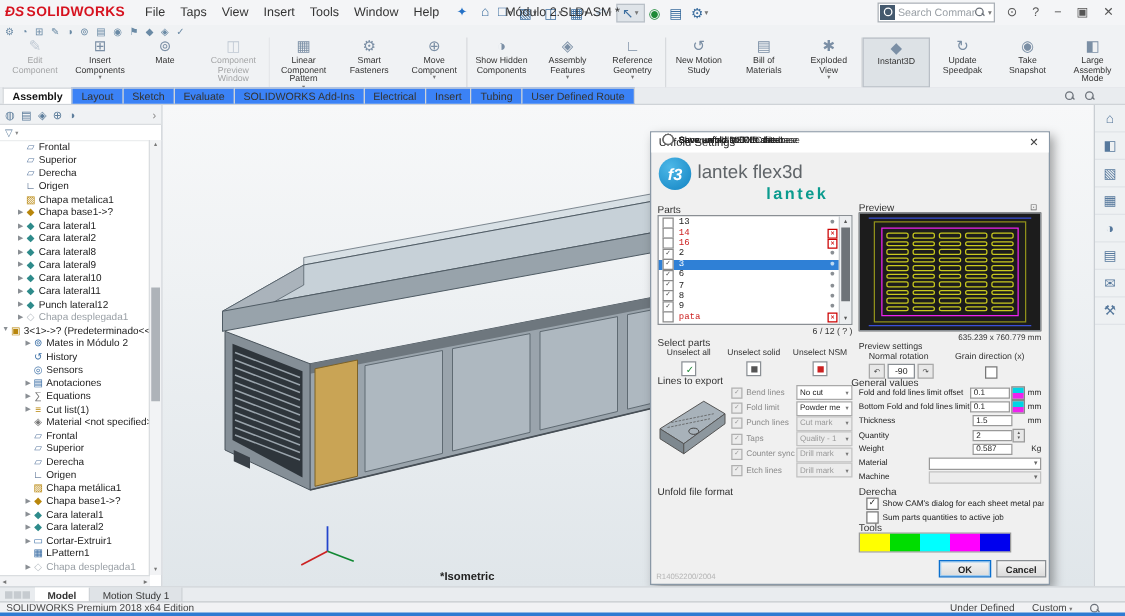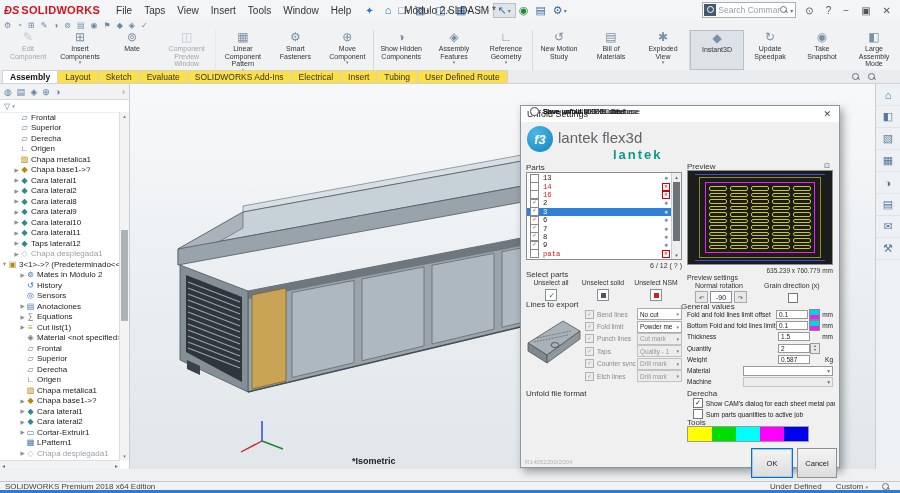--- a/index.html
+++ b/index.html
@@ -33,21 +33,21 @@
   .rbtns{position:absolute;left:2px;top:10px;display:flex;align-items:stretch;height:40px;}
   .rbtn{display:flex;flex-direction:column;align-items:center;justify-content:flex-start;min-width:46px;max-width:72px;padding:1px 3px 0 3px;}
   .rbtn .g{font-size:12px;line-height:13px;color:#7b8fa5;}
   .rbtn .lbl{font-size:7px;line-height:7.5px;color:#333;text-align:center;margin-top:1px;}
   .rbtn .dd{font-size:5px;color:#777;line-height:5px;}
   .rbtn.dis{opacity:.42;}
   .rbtn.act{background:#dde2e6;border:1px solid #b9bfc6;}
   .rbtn.sepR{border-right:1px solid #d7dadd;}
   
   .tabrow{position:absolute;left:0;top:70px;width:900px;height:14px;background:#e9ecef;border-bottom:1px solid #cfd3d7;display:flex;align-items:flex-end;padding-left:2px;box-sizing:border-box;}
-  .ctab{font-size:8.5px;padding:1px 7px 1px 7px;border:1px solid #cfd3d7;border-bottom:none;background:#fde047;color:#333;margin-right:-1px;}
+  .ctab{font-size:8.5px;padding:1px 7px 1px 7px;border:1px solid #cfd3d7;border-bottom:none;background:#3b82f6;color:#333;margin-right:-1px;}
   .ctab.act{background:#fff;font-weight:bold;color:#111;}
   .tabmags{margin-left:auto;display:flex;gap:8px;padding-right:24px;padding-bottom:2px;}
   
   .lpane{position:absolute;left:0;top:84px;width:130px;height:385px;background:#fff;border-right:1px solid #c9ced3;box-sizing:border-box;}
   .ltb{height:15px;background:#f0f2f4;border-bottom:1px solid #dadde0;display:flex;align-items:center;gap:5px;padding-left:4px;font-size:9px;color:#5e7e9c;}
   .ltb .chev{margin-left:auto;margin-right:4px;color:#888;font-size:9px;}
   .fltr{height:12px;display:flex;align-items:center;font-size:8px;color:#5e7e9c;padding-left:4px;border-bottom:1px solid #eceeef;gap:2px;}
   .treewrap{position:absolute;left:0;top:28px;right:9px;bottom:9px;overflow:hidden;}
   .trow{height:10.5px;display:flex;align-items:center;font-size:8px;color:#222;white-space:nowrap;overflow:hidden;}
   .trow .arr{width:7px;font-size:5.5px;color:#8a8f94;text-align:center;flex:none;}
@@ -66,21 +66,21 @@
   .tstrip{position:absolute;right:0;top:84px;width:25px;height:385px;background:#eef1f3;border-left:1px solid #c9ced3;box-sizing:border-box;}
   .tpi{height:21px;display:flex;align-items:center;justify-content:center;font-size:11px;color:#56789c;border-bottom:1px solid #e0e4e8;}
   
   .btabs{position:absolute;left:0;top:469px;width:900px;height:12px;background:#e9ecef;border-top:1px solid #cfd3d7;display:flex;align-items:stretch;font-size:8px;}
   .splitters{display:flex;gap:1px;align-items:center;padding:0 4px;}
   .splitters span{width:6px;height:6px;background:#c6cbd0;display:inline-block;}
   .btab{padding:1px 10px;border-right:1px solid #cfd3d7;background:#dfe3e7;color:#333;display:flex;align-items:center;}
   .btab.act{background:#fff;font-weight:bold;}
   .sbar{position:absolute;left:0;top:481px;width:900px;height:9px;background:#f1f2f4;border-top:1px solid #c5c9cd;display:flex;align-items:center;font-size:8px;color:#444;}
   .sbar .l{padding-left:5px;}
-  .sbar .r{margin-left:auto;display:flex;align-items:center;gap:14px;padding-right:10px;}
+  .sbar .r{margin-left:auto;display:flex;align-items:center;gap:14px;padding-right:20px;}
   .bluebar{position:absolute;left:0;top:490px;width:900px;height:3px;background:#2e7bd2;}
   
   .dlg{position:absolute;left:520px;top:105px;width:318px;height:361px;background:#f0f0f0;border:1px solid #8a98a6;box-shadow:3px 4px 8px rgba(0,0,0,.35);font-size:8px;}
   .dtitle{position:absolute;left:0;top:0;right:0;height:16px;background:#fff;display:flex;align-items:center;}
   .dtitle .t{font-size:9px;color:#222;padding-left:6px;}
   .dtitle .x{margin-left:auto;padding:0 8px;font-size:9px;color:#444;}
   .f3{position:absolute;left:6px;top:20px;width:26px;height:26px;border-radius:50%;background:radial-gradient(circle at 35% 30%,#4db8e8,#1283c2);color:#fff;font-weight:bold;font-style:italic;font-size:13px;display:flex;align-items:center;justify-content:center;}
   .lname{position:absolute;left:37px;top:23px;font-size:15px;color:#5f6468;}
   .lbrand{position:absolute;left:92px;top:41px;font-size:13px;color:#0a9b8e;font-weight:bold;letter-spacing:2px;}
   .glabel{position:absolute;font-size:8px;color:#333;}
@@ -132,21 +132,21 @@
   .gin{width:32px;height:9px;border:1px solid #999;background:#fff;font-size:6.5px;display:flex;align-items:center;padding-left:2px;box-sizing:border-box;flex:none;}
   .gsw{width:9px;height:9px;border:1px solid #888;background:linear-gradient(#00d5e5 0 50%,#ee22ee 50% 100%);margin-left:1px;flex:none;}
   .gunit{width:13px;font-size:6.5px;text-align:right;flex:none;color:#222;}
   .spin{width:8px;height:9px;border:1px solid #999;background:#e8e8e8;display:flex;flex-direction:column;align-items:center;justify-content:center;font-size:4px;line-height:4px;color:#555;flex:none;}
   .gdd{width:90px;height:10px;border:1px solid #999;background:#fff;display:flex;align-items:center;justify-content:flex-end;padding-right:2px;font-size:5.5px;color:#666;box-sizing:border-box;flex:none;}
   .gdd.off{background:#ececec;border-color:#c2c2c2;}
   .scbrow{position:absolute;left:172px;display:flex;align-items:center;gap:3px;width:142px;}
   .scbrow .lb{font-size:6.6px;color:#222;white-space:nowrap;overflow:hidden;}
   .swatches{position:absolute;left:166px;top:320px;display:flex;border:1px solid #9a9a9a;}
   .sw{width:24px;height:14px;}
-  .dbtn{position:absolute;height:30px;background:linear-gradient(#f4f4f4,#dcdcdc);border:1px solid #8a8f94;font-size:7.5px;display:flex;align-items:center;justify-content:center;box-sizing:border-box;}
+  .dbtn{position:absolute;height:14px;background:linear-gradient(#f4f4f4,#dcdcdc);border:1px solid #8a8f94;font-size:7.5px;display:flex;align-items:center;justify-content:center;box-sizing:border-box;font-weight:bold;}
   .dbtn.focus{border:1px solid #0a6fce;box-shadow:0 0 0 1px #9cc9ef inset;}
 </style>
 </head>
 <body>
 
 <div class="win">
 
   <div class="tbar">
     <span class="dsmark">ÐS</span>
     <span class="swname">SOLIDWORKS</span>
@@ -500,21 +500,21 @@
 
         <div class="trow i1 teal">
           <span class="arr">▶</span>
           <span class="tic">◆</span>
           <span>Cara lateral11</span>
         </div>
 
         <div class="trow i1 teal">
           <span class="arr">▶</span>
           <span class="tic">◆</span>
-          <span>Taps lateral12</span>
+          <span>Punch lateral12</span>
         </div>
 
         <div class="trow i1 ghost">
           <span class="arr">▶</span>
           <span class="tic">◇</span>
           <span>Chapa desplegada1</span>
         </div>
 
         <div class="trow i0 gold">
           <span class="arr">▼</span>
@@ -984,20 +984,32 @@
         <span class="sw" style="background: rgb(0, 221, 0);"></span>
         <span class="sw" style="background: rgb(0, 255, 255);"></span>
         <span class="sw" style="background: rgb(255, 0, 255);"></span>
         <span class="sw" style="background: rgb(0, 0, 238);"></span>
       </div>
 
     <div class="dbtn focus" style="left:230px;top:342px;width:42px">OK</div>
     <div class="dbtn" style="left:276px;top:342px;width:40px">Cancel</div>
   </div>
 
+  <div class="btabs">
+    <span class="splitters">
+        <span></span>
+        <span></span>
+        <span></span>
+      </span>
+    <span style="display:flex">
+
+    <span class="btab act">Model</span>
+        <span class="btab">Motion Study 1</span>
+      </span>
+  </div>
 
   <div class="sbar">
     <span class="l">SOLIDWORKS Premium 2018 x64 Edition</span>
     <span class="r">
       <span>Under Defined</span>
       <span><span>Custom</span> <span style="font-size:5px;color:#777">▾</span></span>
       <span class="magico"></span>
     </span>
   </div>
   <div class="bluebar"></div>

